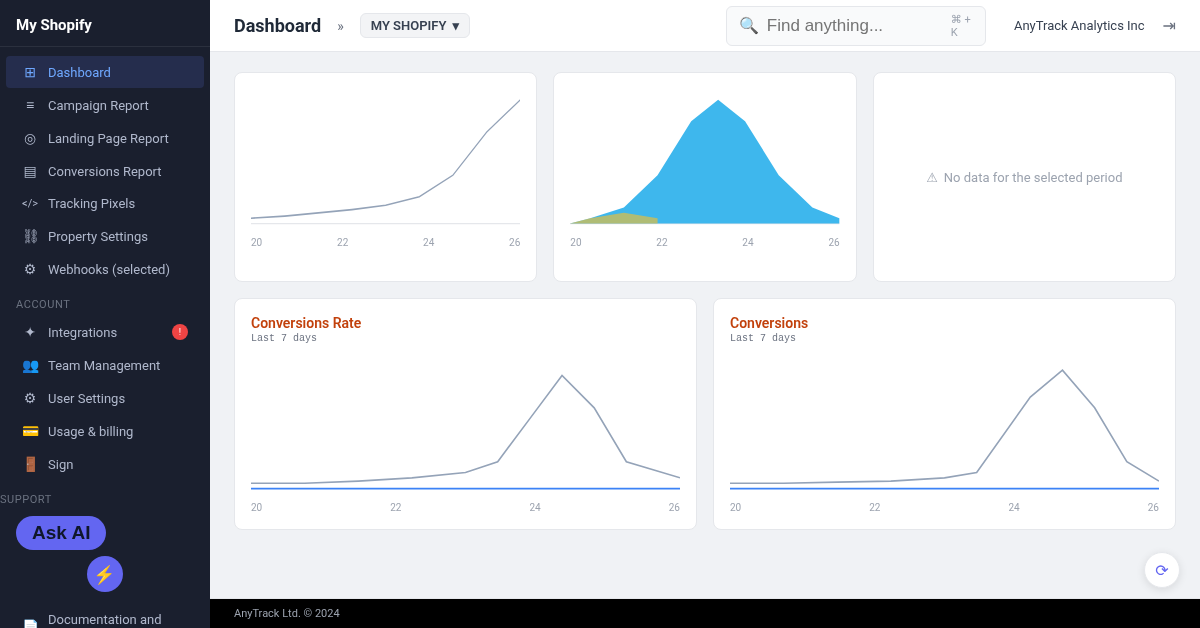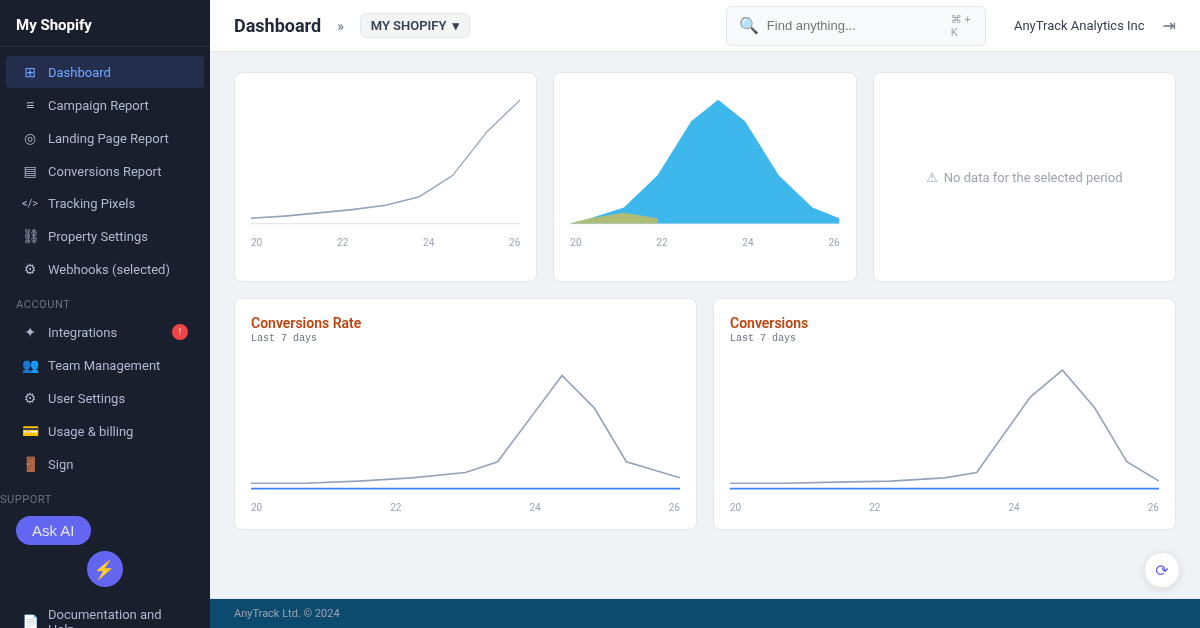--- a/index.html
+++ b/index.html
@@ -60,26 +60,26 @@
     }
     .support-section-label {
       padding: 12px 16px 4px 0;
       font-size: 11px;
       color: #6b7280;
       text-transform: uppercase;
       letter-spacing: 0.05em;
     }
     .ask-ai-btn {
       background: #6366f1;
-      color: #e5e5e5;
+      color: #0f172a;
       border: none;
       border-radius: 20px;
       padding: 6px 16px;
-      font-size: 15px;
-      font-weight: 400;
+      font-size: 19px;
+      font-weight: 700;
       cursor: pointer;
       margin: 6px 16px;
       display: block;
     }
     .support-lightning {
       width: 36px;
       height: 36px;
       background: #6366f1;
       border-radius: 50%;
       display: flex;
@@ -136,21 +136,21 @@
       border: 1px solid #e5e7eb;
       border-radius: 6px;
       padding: 6px 12px;
       gap: 8px;
       width: 260px;
     }
     .topbar-search input {
       border: none;
       background: transparent;
       outline: none;
-      font-size: 13px;
+      font-size: 17px;
       color: #374151;
       width: 100%;
     }
     .topbar-kbd {
       display: flex;
       align-items: center;
       gap: 2px;
       color: #9ca3af;
       font-size: 11px;
     }
@@ -219,21 +219,21 @@
       font-size: 10px;
       color: #9ca3af;
       align-items: center;
     }
 
     
     svg.chart { width: 100%; height: 140px; }
 
     
     #footer {
-      background: #0c4a6e;
+      background: #000000;
       border-top: 1px solid #e5e7eb;
       padding: 8px 24px;
       font-size: 11px;
       color: #9ca3af;
       text-align: left;
     }
 
     
     .float-btn {
       position: fixed;

